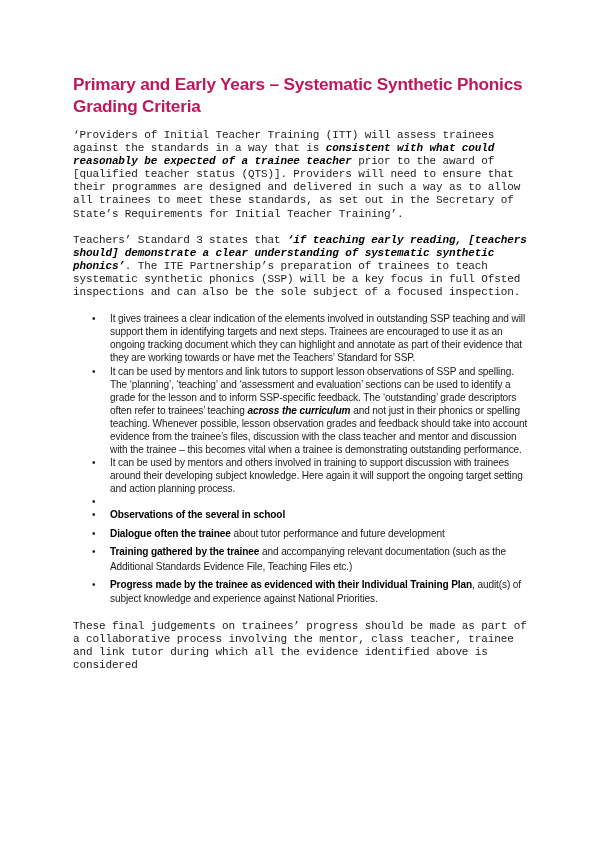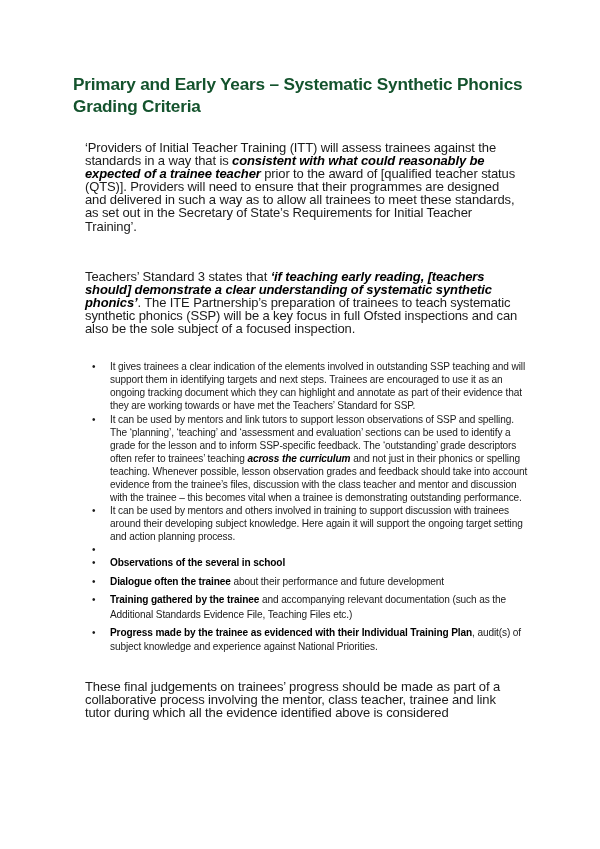--- a/index.html
+++ b/index.html
@@ -3,25 +3,25 @@
 <meta charset="utf-8">
 <style>
   html, body { margin: 0; padding: 0; background: #ffffff; }
   body { width: 600px; height: 849px; overflow: hidden; position: relative; }
   .page {
     position: absolute; left: 0; top: 0; width: 600px; height: 849px; background: #fff;
     font-family: "Liberation Sans", sans-serif; color: #111;
   }
   .content { position: absolute; left: 73px; top: 73px; width: 460px; }
   h1 {
-    margin: 0; font-size: 17.2px; line-height: 22px; font-weight: bold; color: #14532d;
+    margin: 0; font-size: 17.2px; line-height: 22px; font-weight: bold; color: #be185d;
     letter-spacing: -0.2px;
   }
   p {
-    margin: 12px; font-size: 13px; line-height: 13.1px; letter-spacing: -0.12px; color: #1a1a1a;
+    margin: 0; font-size: 11px; line-height: 13.1px; letter-spacing: -0.12px; color: #1a1a1a; font-family: Liberation Mono, monospace;
   }
   .gap-title { height: 12px; }
   .gap { height: 13px; }
   ul { list-style: none; margin: 0; padding: 0; }
   li {
     position: relative; padding-left: 37px; font-size: 10.1px; line-height: 13.1px;
     letter-spacing: -0.12px; color: #1a1a1a;
   }
   li .bullet {
     position: absolute; left: 19px; top: 0; width: 10px; font-size: 10px;
@@ -50,21 +50,21 @@
       <li><span class="bullet">•</span><span>It gives trainees a clear indication of the elements involved in outstanding SSP teaching and will support them in identifying targets and next steps. Trainees are encouraged to use it as an ongoing tracking document which they can highlight and annotate as part of their evidence that they are working towards or have met the Teachers’ Standard for SSP.</span></li>
       <li><span class="bullet">•</span><span>It can be used by mentors and link tutors to support lesson observations of SSP and spelling. The ‘planning’, ‘teaching’ and ‘assessment and evaluation’ sections can be used to identify a grade for the lesson and to inform SSP-specific feedback. The ‘outstanding’ grade descriptors often refer to trainees’ teaching </span><b><i>across the curriculum</i></b><span> and not just in their phonics or spelling teaching. Whenever possible, lesson observation grades and feedback should take into account evidence from the trainee’s files, discussion with the class teacher and mentor and discussion with the trainee – this becomes vital when a trainee is demonstrating outstanding performance.</span></li>
       <li><span class="bullet">•</span><span>It can be used by mentors and others involved in training to support discussion with trainees around their developing subject knowledge. Here again it will support the ongoing target setting and action planning process.</span></li>
       <li><span class="bullet">•</span></li>
     </ul>
     <div class="gap"></div>
 
 
     <ul class="spaced">
       <li><span class="bullet">•</span><b>Observations of the several in school</b><span></span></li>
-      <li><span class="bullet">•</span><b>Dialogue often the trainee</b><span> about their performance and future development</span></li>
+      <li><span class="bullet">•</span><b>Dialogue often the trainee</b><span> about tutor performance and future development</span></li>
       <li><span class="bullet">•</span><b>Training gathered by the trainee</b><span> and accompanying relevant documentation (such as the Additional Standards Evidence File, Teaching Files etc.)</span></li>
       <li><span class="bullet">•</span><b>Progress made by the trainee as evidenced with their Individual Training Plan</b><span>, audit(s) of subject knowledge and experience against National Priorities.</span></li>
     </ul>
     <div class="gap" style="height:9px"></div>
 
     <p>These final judgements on trainees’ progress should be made as part of a collaborative process involving the mentor, class teacher, trainee and link tutor during which all the evidence identified above is considered</p>
   </div>
 </div>
 
 </body></html>

